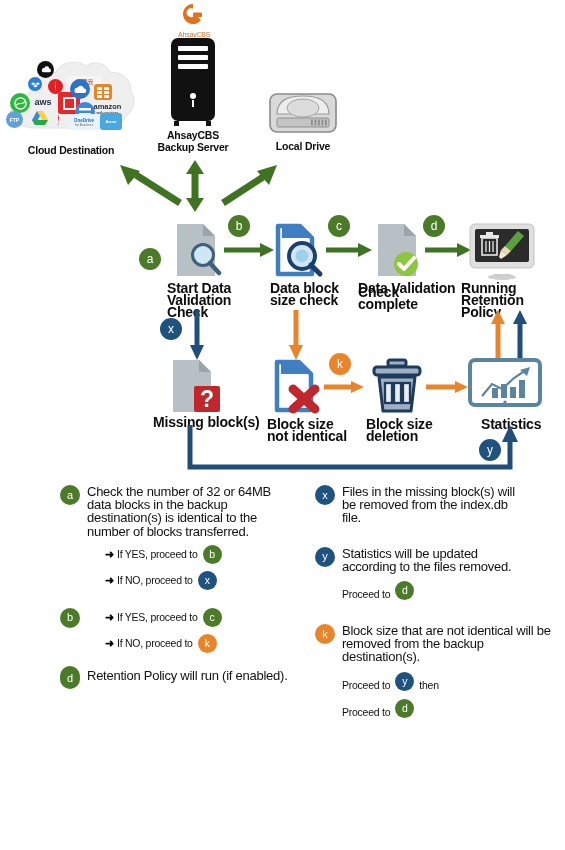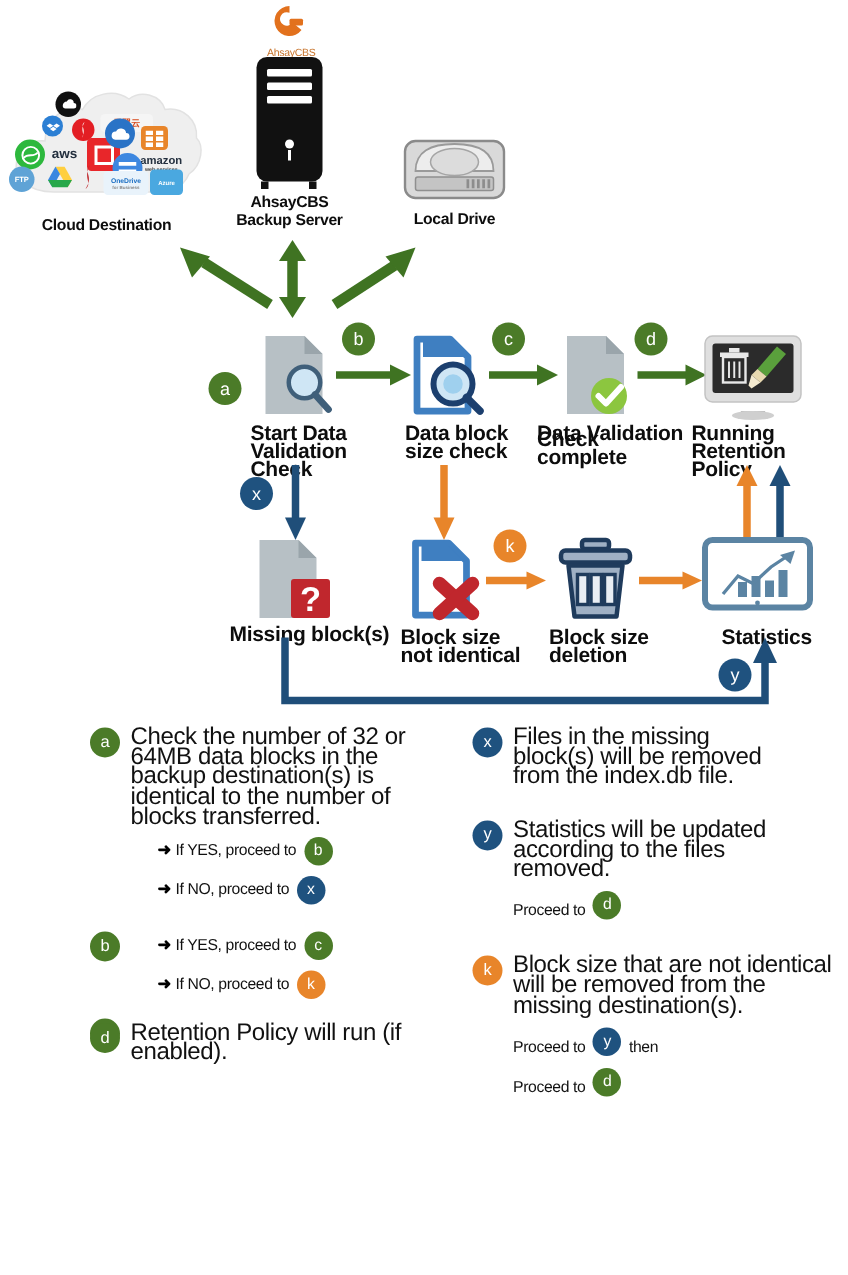--- a/index.html
+++ b/index.html
@@ -160,21 +160,21 @@
     color: #fff;
     font-size: 11px;
     line-height: 1;
   }
   .legend-badge.green  { background: #4b7b28; }
   .legend-badge.blue   { background: #1f527f; }
   .legend-badge.orange { background: #e8852a; }
 
   .legend-text {
     margin-left: 27px;
-    font-size: 16px;
+    font-size: 13px;
     line-height: 13.2px;
     color: #111;
     letter-spacing: -0.25px;
   }
   .sub-line {
     margin-left: 45px;
     margin-top: 7px;
     font-size: 10.5px;
     line-height: 15px;
     color: #111;
@@ -558,21 +558,21 @@
     <div class="legend-badge blue">y</div>
     <div class="legend-text" style="margin-right:28px;">Statistics will be updated according to the files removed.</div>
     <div class="proceed-line">
       <span class="lbl">Proceed to</span>
       <span class="inline-badge green">d</span>
     </div>
   </div>
 
   <div class="legend-item">
     <div class="legend-badge orange">k</div>
-    <div class="legend-text">Block size that are not identical will be removed from the missing destination(s).</div>
+    <div class="legend-text">Block size that are not identical will be removed from the backup destination(s).</div>
     <div class="proceed-line">
       <span class="lbl">Proceed to</span>
       <span class="inline-badge blue">y</span>
       <span class="lbl">then</span>
     </div>
     <div class="proceed-line">
       <span class="lbl">Proceed to</span>
       <span class="inline-badge green">d</span>
     </div>
   </div>

